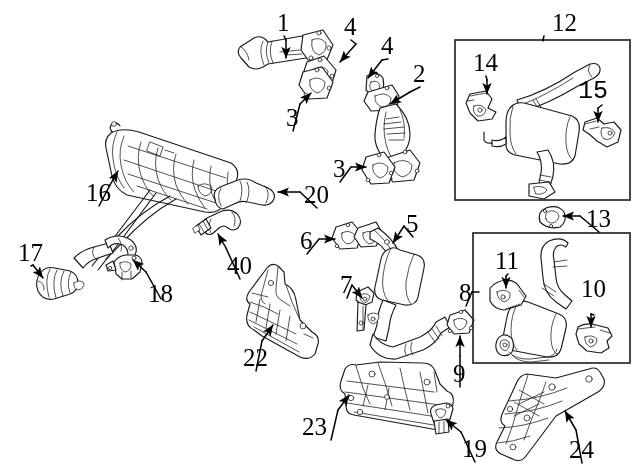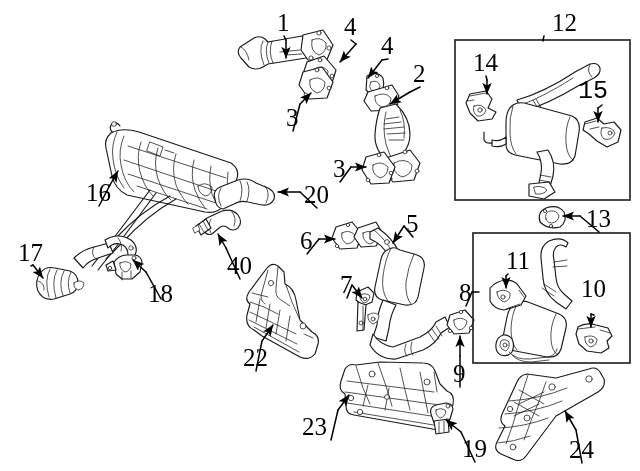--- a/index.html
+++ b/index.html
@@ -497,21 +497,21 @@
       <div class="callout" style="left: 578px; top: 79px; font-family: Liberation Mono, monospace;">15</div>
       <div class="callout" style="left: 286px; top: 105px;">3</div>
       <div class="callout" style="left: 333px; top: 156px;">3</div>
       <div class="callout" style="left: 86px; top: 180px;">16</div>
       <div class="callout" style="left: 304px; top: 182px;">20</div>
       <div class="callout" style="left: 586px; top: 206px;">13</div>
       <div class="callout" style="left: 406px; top: 211px;">5</div>
       <div class="callout" style="left: 300px; top: 228px;">6</div>
       <div class="callout" style="left: 227px; top: 253px;">40</div>
       <div class="callout" style="left: 18px; top: 240px;">17</div>
-      <div class="callout" style="left: 506px; top: 248px;">11</div>
+      <div class="callout" style="left: 495px; top: 248px;">11</div>
       <div class="callout" style="left: 459px; top: 280px;">8</div>
       <div class="callout" style="left: 581px; top: 276px;">10</div>
       <div class="callout" style="left: 148px; top: 281px;">18</div>
       <div class="callout" style="left: 340px; top: 272px;">7</div>
       <div class="callout" style="left: 243px; top: 345px; text-align: right;">22</div>
       <div class="callout" style="left: 453px; top: 361px;">9</div>
       <div class="callout" style="left: 302px; top: 414px;">23</div>
       <div class="callout" style="left: 462px; top: 436px;">19</div>
       <div class="callout" style="left: 569px; top: 437px;">24</div>
     </div>

